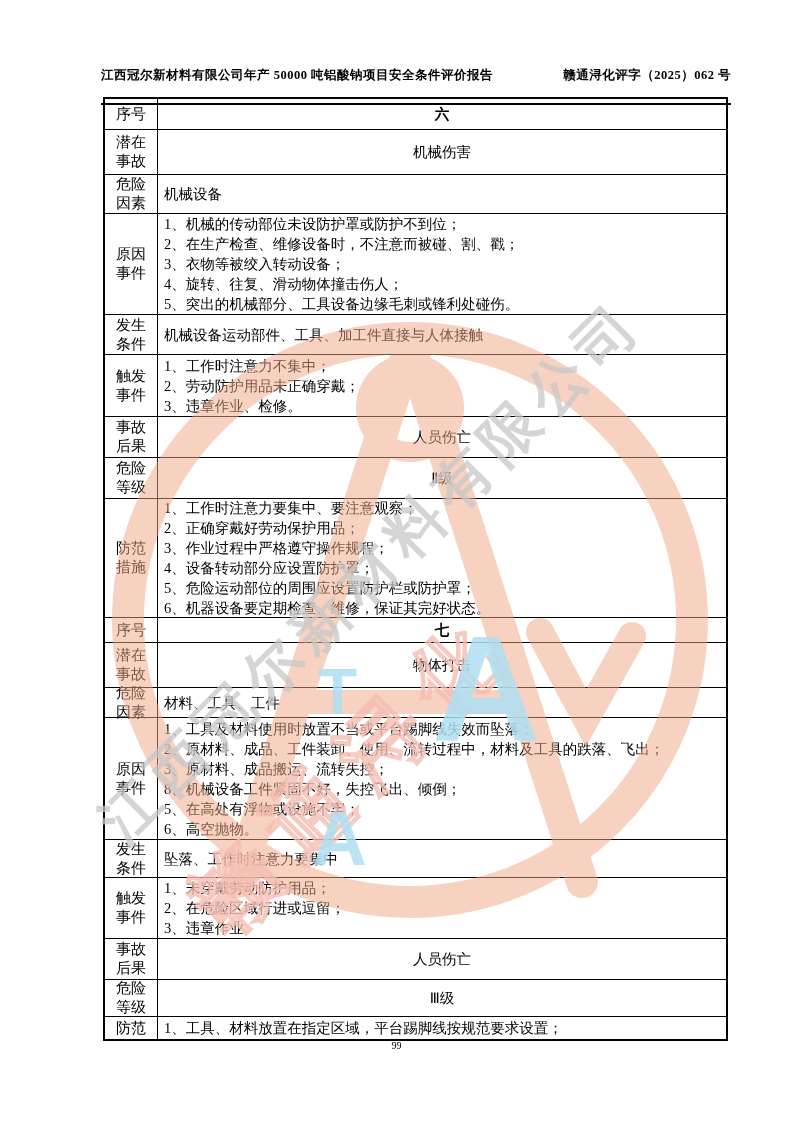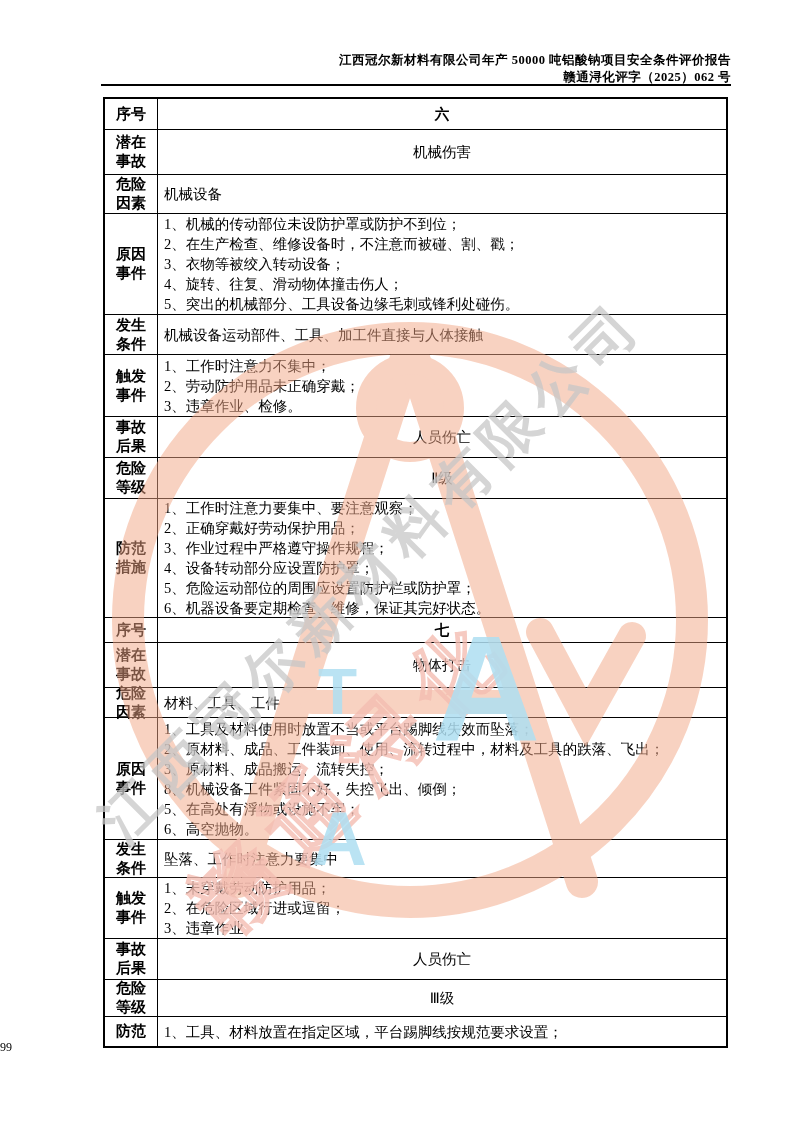--- a/index.html
+++ b/index.html
@@ -12,61 +12,60 @@
     color: #000;
     overflow: hidden;
   }
 
   
   .hdr {
     position: absolute; left: 101px; top: 52px;
     width: 630px; height: 32px;
     border-bottom: 2px solid #000;
     display: flex; justify-content: space-between; align-items: flex-end;
-    padding-bottom: 0;
+    padding-bottom: 19px;
     font-size: 12.5px; font-weight: bold; letter-spacing: .5px;
     z-index: 1;
-    flex-direction: column;
   }
 
   
   .tbl {
     position: absolute; left: 103px; top: 97px;
     width: 625px;
     border: 2px solid #000;
     box-sizing: border-box;
     z-index: 1;
     background: transparent;
   }
   .row { display: flex; box-sizing: border-box; border-top: 1.5px solid #000; }
   .row:first-child { border-top: none; }
   .cell { box-sizing: border-box; }
   .lab {
     width: 53px; flex: 0 0 53px;
     border-right: 1.5px solid #000;
     display: flex; align-items: center; justify-content: center;
     text-align: center;
-    font-weight: bold; font-size: 15px; line-height: 19px;
+    font-weight: normal; font-size: 15px; line-height: 19px;
     padding: 0 9px; word-break: break-all;
   }
   .val {
     flex: 1 1 auto;
     display: flex; flex-direction: column; justify-content: center;
     font-size: 14.5px; line-height: 20px;
     padding: 1px 4px 1px 6px;
     overflow: hidden;
   }
   .val.center { text-align: center; padding-left: 4px; }
   .val.bold { font-weight: bold; }
   .line { white-space: nowrap; }
 
   
   .pageno {
     position: absolute; left: 0; top: 1040px; width: 100%;
-    font-size: 12px; z-index: 1;
+    text-align: center; font-size: 10px; z-index: 1;
   }
 
   
   .wm { position: absolute; inset: 0; z-index: 2; pointer-events: none; }
   .wm svg { position: absolute; left: 0; top: 0; }
   .wm-gray {
     position: absolute; left: 90px; top: 812px;
     transform: rotate(-45deg); transform-origin: 0 0;
     font-size: 58px; line-height: 58px; letter-spacing: 9px;
     font-weight: bold; color: #c7c7c7; opacity: .75;
@@ -227,21 +226,21 @@
         <div class="cell val center">
           <div class="line">人员伤亡</div>
         </div>
       </div>
       <div class="row" style="height: 37px;">
         <div class="cell lab">危险等级</div>
         <div class="cell val center">
           <div class="line">Ⅲ级</div>
         </div>
       </div>
-      <div class="row" style="height: 30px;">
+      <div class="row" style="height: 23px;">
         <div class="cell lab">防范</div>
         <div class="cell val">
           <div class="line">1、工具、材料放置在指定区域，平台踢脚线按规范要求设置；</div>
         </div>
       </div>
     </div>
 
   <div class="pageno">99</div>
 
 </div>

